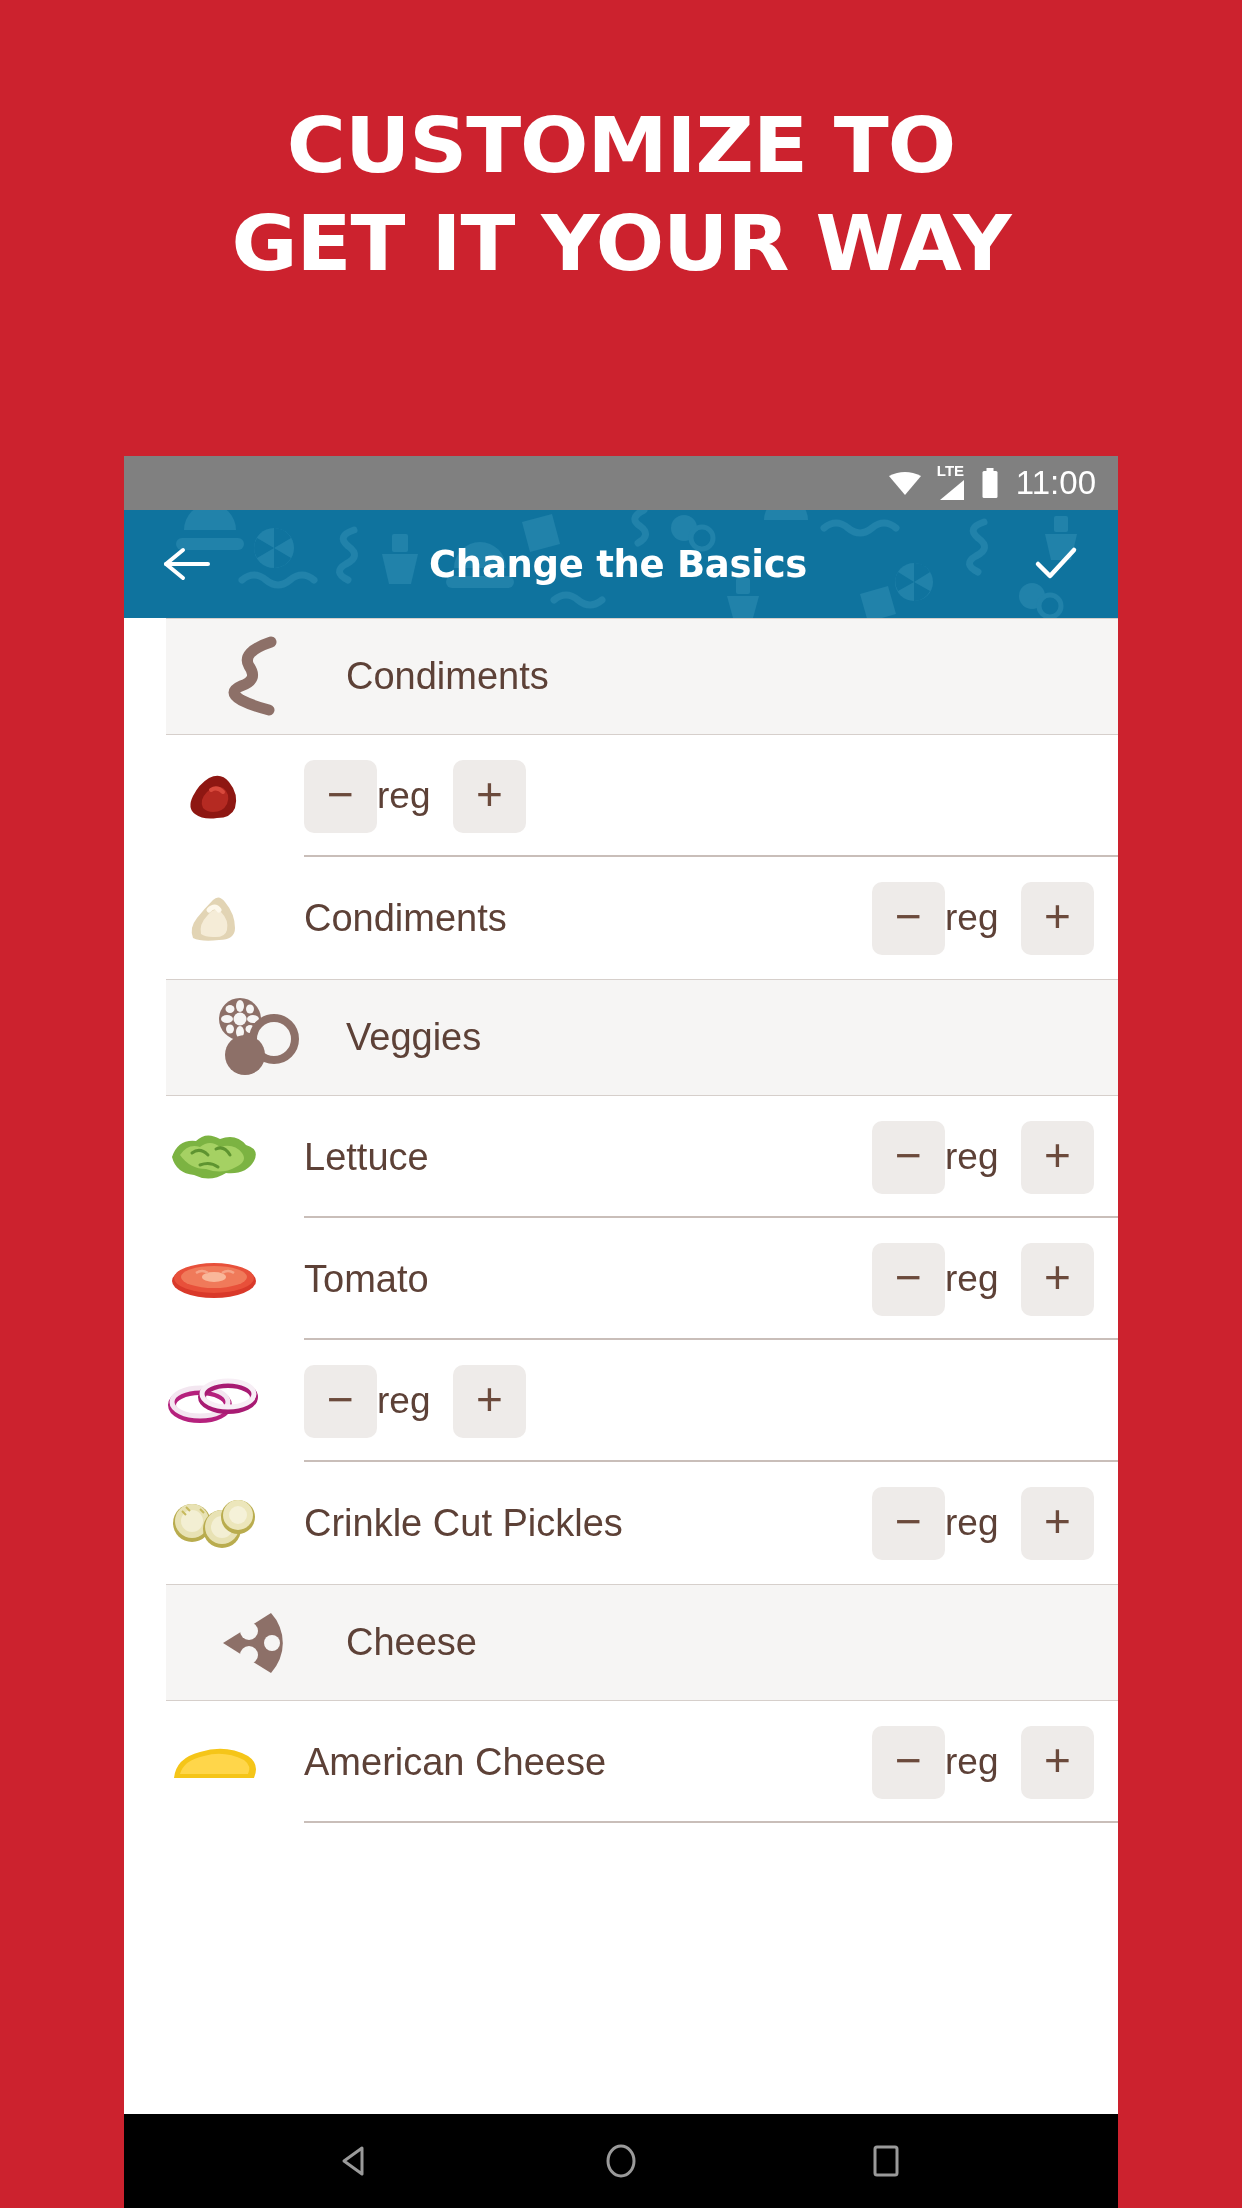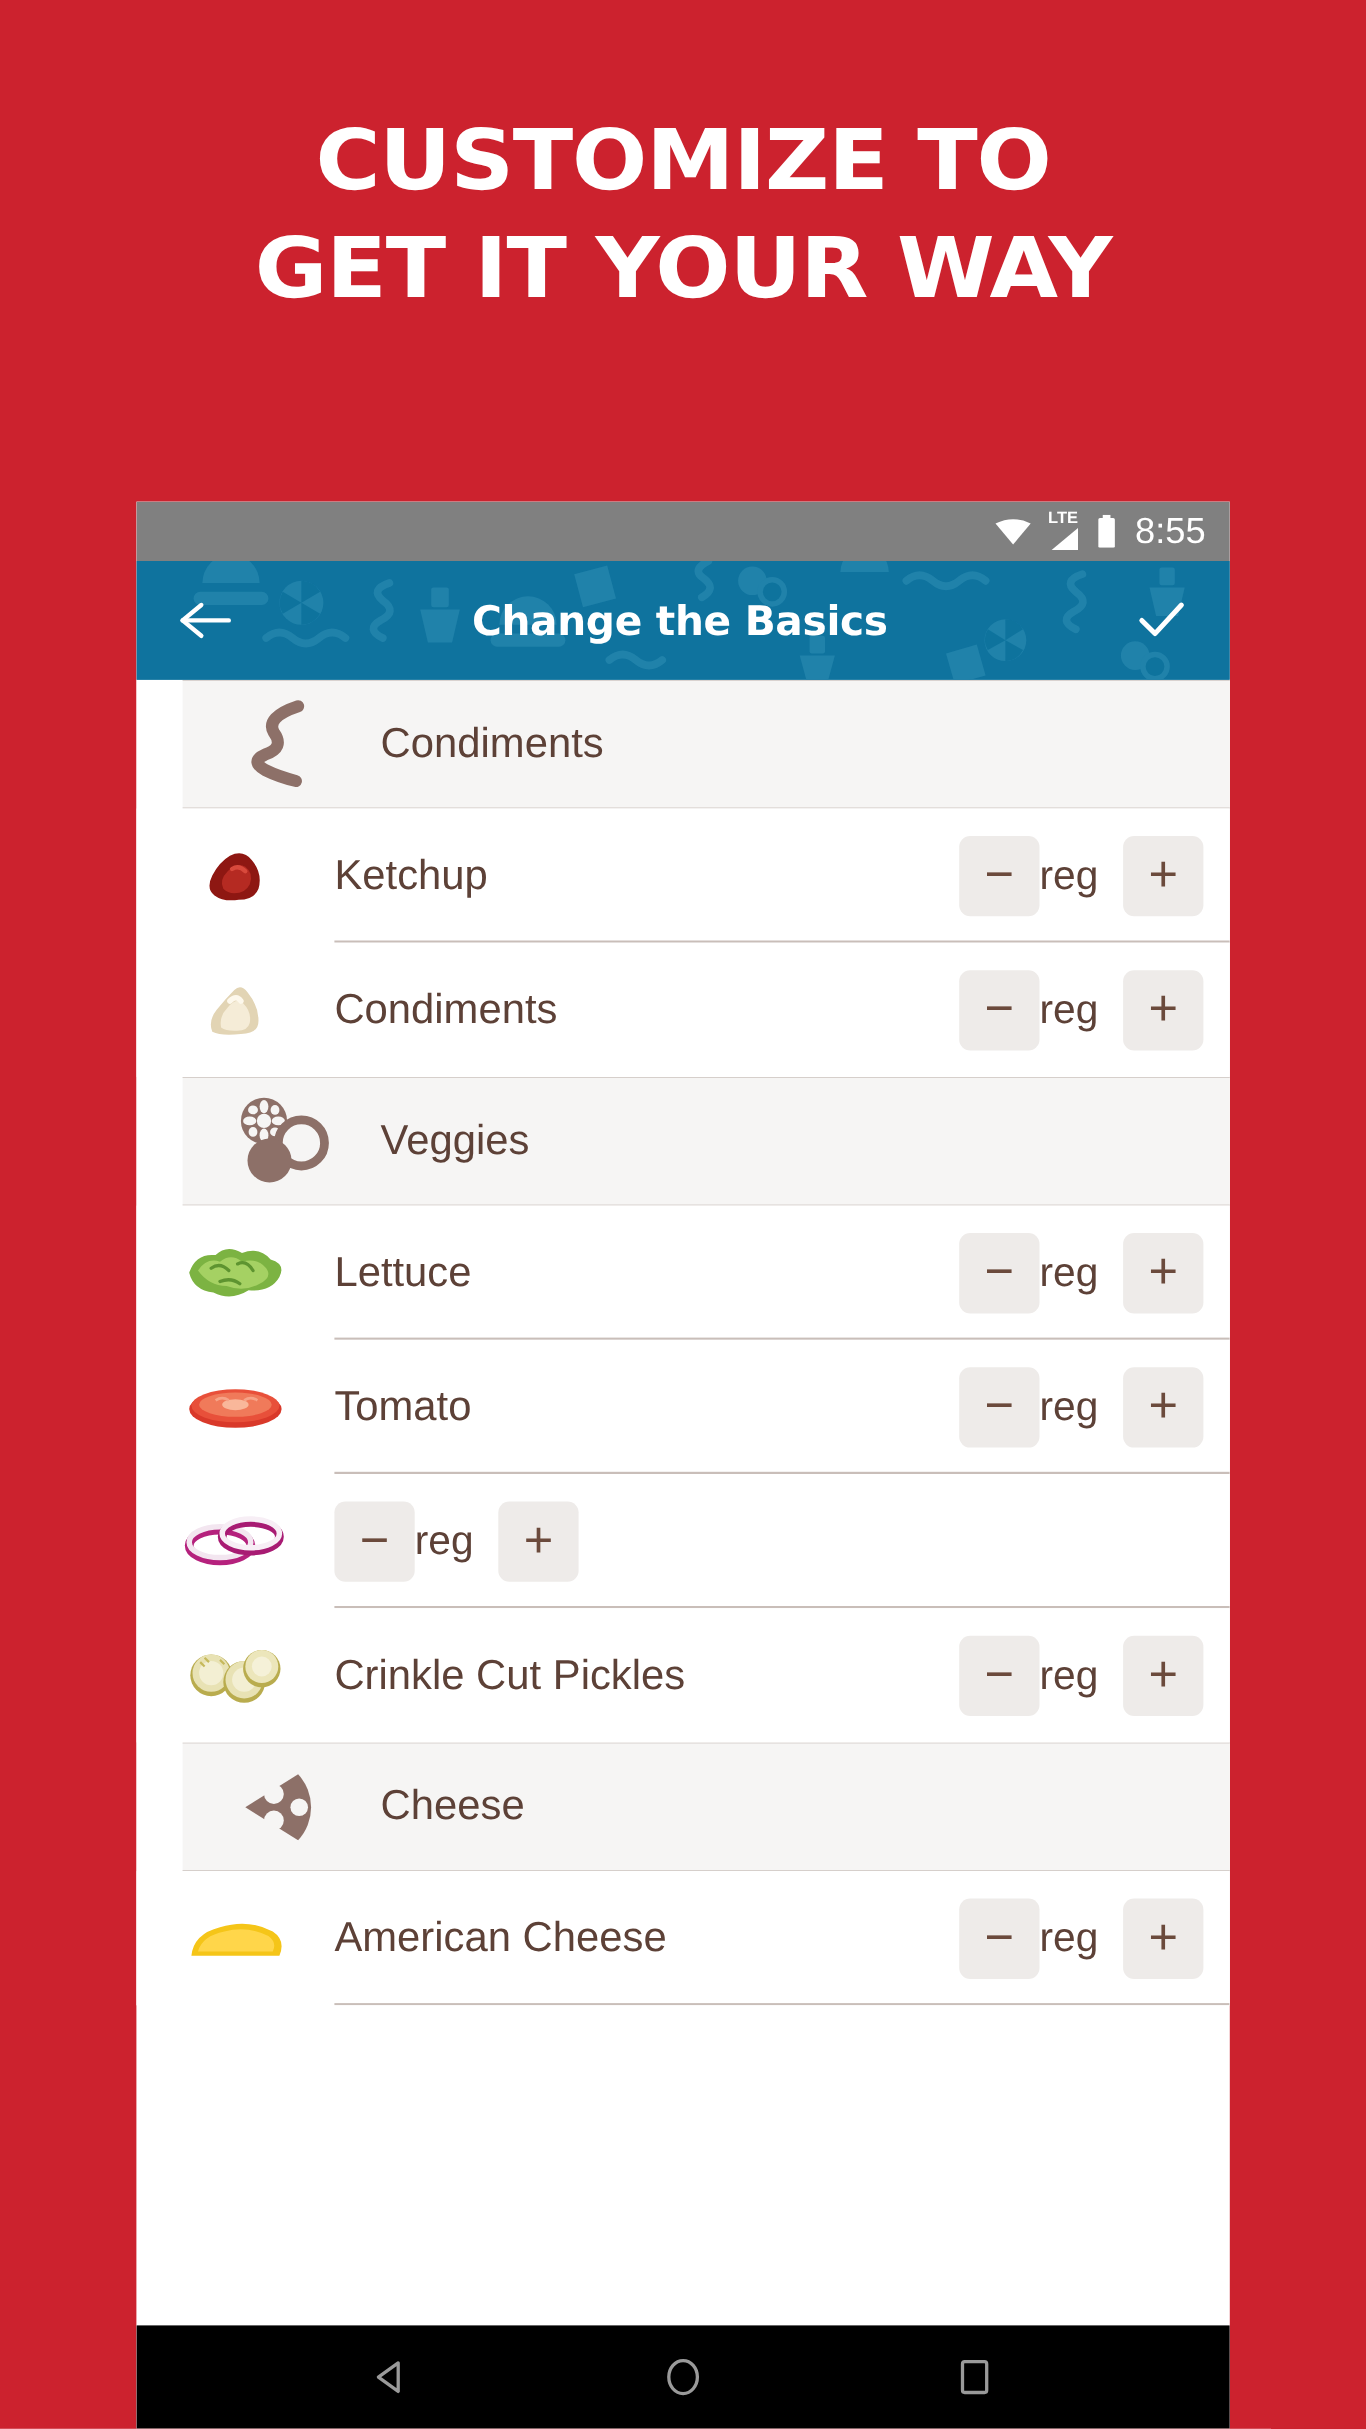--- a/index.html
+++ b/index.html
@@ -191,21 +191,21 @@
       <svg width="30" height="24" viewBox="0 0 30 24">
           <path d="M28 2 L28 22 L4 22 Z" fill="#ffffff"></path>
         </svg>
     </span>
     <span class="sb-icon">
       <svg class="ico-batt" viewBox="0 0 20 30">
           <rect x="6.5" y="0" width="7" height="3" fill="#ffffff"></rect>
           <rect x="2.5" y="3" width="15" height="27" rx="1.5" fill="#ffffff"></rect>
         </svg>
     </span>
-    <span class="sb-time">8:55</span>
+    <span class="sb-time">11:00</span>
   </div>
 
   <div class="appbar">
     <svg class="pattern" viewBox="0 0 994 108" preserveAspectRatio="none">
       <rect width="994" height="108" fill="#0f739e"></rect>
       <g fill="#2283ab" opacity="0.95">
 
         <path d="M60 20 a26 26 0 0 1 52 0 z"></path>
         <path d="M58 28 h56 a6 6 0 0 1 0 12 h-56 a6 6 0 0 1 0 -12 z"></path>
         <path d="M330 58 a26 26 0 0 1 52 0 z"></path>
@@ -287,21 +287,20 @@
     </div>
 
     <div class="item">
       <span class="thumb-wrap">
         <svg width="70" height="56" viewBox="0 0 70 56">
           <path d="M16 46 Q8 40 14 28 Q20 16 30 10 Q42 4 50 14 Q60 26 56 40 Q52 50 38 50 Q24 52 16 46 Z" fill="#8e1712"></path>
           <path d="M24 40 Q20 32 28 24 Q36 16 44 20 Q52 26 48 36 Q44 44 34 44 Q28 44 24 40 Z" fill="#b52a22"></path>
           <path d="M32 22 Q38 18 44 24" stroke="#d8493c" stroke-width="4" fill="none" stroke-linecap="round"></path>
         </svg>
       </span>
-      <span class="name">Ketchup</span>
       <span class="stepper">
         <span class="step-btn">
           <span class="glyph">−</span>
         </span>
         <span class="step-val">reg</span>
         <span class="step-btn">
           <span class="glyph">+</span>
         </span>
       </span>
       <span class="divider"></span>

